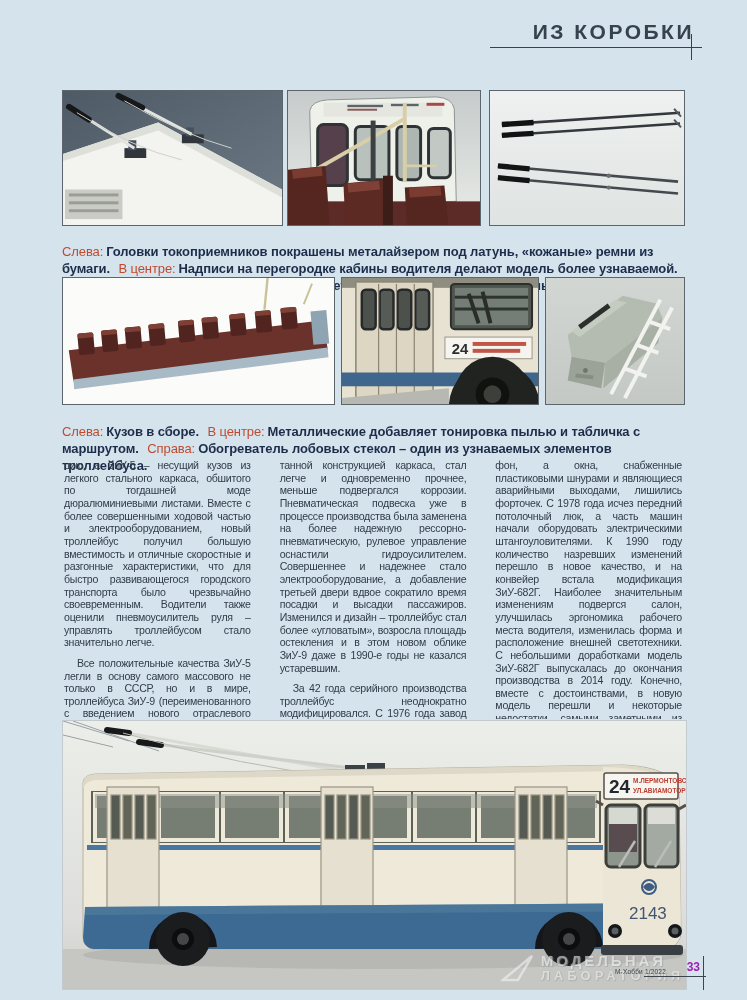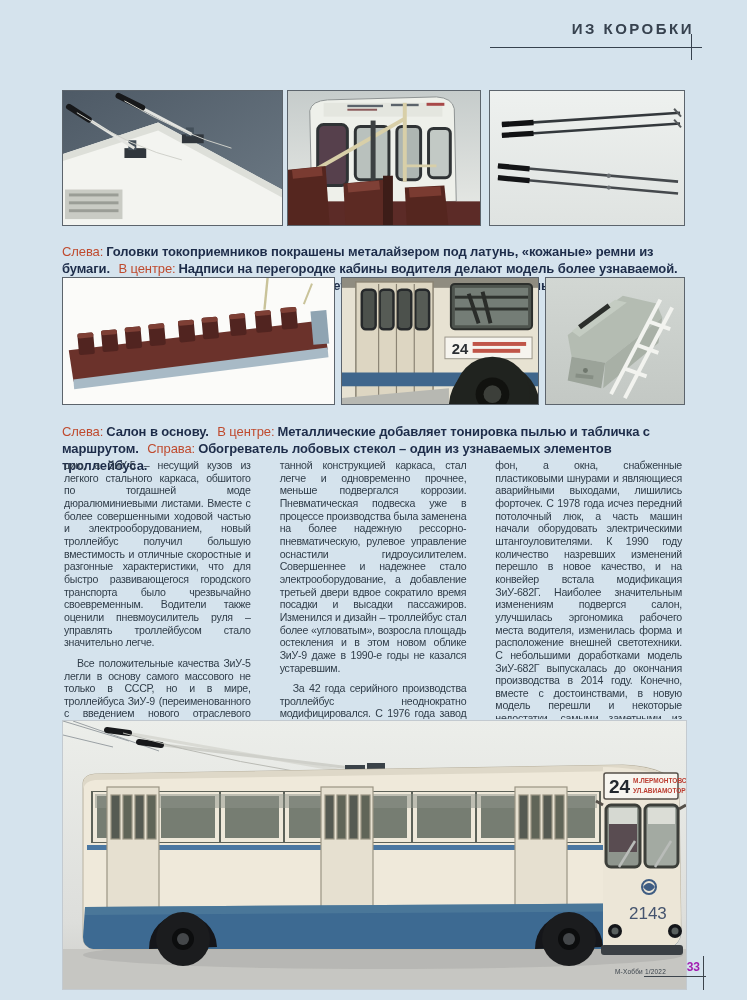--- a/index.html
+++ b/index.html
@@ -6,21 +6,21 @@
   .page{
     position:relative; width:747px; height:1000px;
     background:#d5e3ed; overflow:hidden;
     font-family:"Liberation Sans", sans-serif;
     -webkit-font-smoothing:antialiased;
   }
   
   .header{position:absolute; top:20px; right:37px; width:230px; text-align:right;}
   .header .title{
     display:inline-block; padding:0 16px 6px 0;
-    font-size:15px; font-weight:bold; letter-spacing:2.5px; color:#37424f;
+    font-size:21px; font-weight:bold; letter-spacing:2.5px; color:#37424f;
   }
   .header .rule{position:absolute; right:8px; top:27px; width:212px; height:0; border-bottom:1.6px solid #37424f;}
   .header .tick{position:absolute; right:18px; top:14px; width:0; height:26px; border-left:1.6px solid #37424f;}
   
   .photo{box-sizing:border-box; border:1px solid #5c646c; background:#cfd4d4; position:relative; overflow:hidden;}
   .row1{position:absolute; top:90px; left:62px; width:623px; height:136px; display:flex;}
   .row1 .p1{width:221px; height:136px; margin-right:4px;}
   .row1 .p2{width:194px; height:136px; margin-right:8px;}
   .row1 .p3{width:196px; height:136px;}
   .row2{position:absolute; top:277px; left:62px; width:623px; height:128px; display:flex;}
@@ -288,21 +288,21 @@
           <line x1="128" y1="30" x2="80" y2="122"></line>
           <line x1="104" y1="44" x2="126" y2="52"></line>
           <line x1="92" y1="68" x2="114" y2="76"></line>
           <line x1="80" y1="92" x2="102" y2="100"></line>
         </g>
       </svg>
     </div>
   </div>
 
   <p class="caption c2">
-    <span class="seg"><span class="lbl">Слева:</span><span class="txt">Салон в основу.</span></span>
+    <span class="seg"><span class="lbl">Слева:</span><span class="txt">Кузов в сборе.</span></span>
     <span class="seg"><span class="lbl">В центре:</span><span class="txt">Металлические добавляет тонировка пылью и табличка с маршрутом.</span></span>
     <span class="seg"><span class="lbl">Справа:</span><span class="txt">Обогреватель лобовых стекол – один из узнаваемых элементов троллейбуса.</span></span>
   </p>
 
   <div class="article">
     <div class="col">
       <p>цию, а ЗиУ-5 – несущий кузов из легкого стального каркаса, обшитого по тогдашней моде дюралюминиевыми листами. Вместе с более совершенными ходовой частью и электрооборудованием, новый троллейбус получил большую вместимость и отличные скоростные и разгонные характеристики, что для быстро развивающегося городского транспорта было чрезвычайно своевременным. Водители также оценили пневмоусилитель руля – управлять троллейбусом стало значительно легче.</p>
       <p>Все положительные качества ЗиУ-5 легли в основу самого массового не только в СССР, но и в мире, троллейбуса ЗиУ-9 (переименованного с введением нового отраслевого классификатора в ЗиУ-682). Изменениям подверглись все выявленные «узкие места» предшественника. Кузов, обшитый стальными, а не дюралюминиевым листами и дорабо-</p>
     </div>
     <div class="col">
@@ -431,20 +431,29 @@
         <circle cx="552" cy="210" r="7" fill="#14161a"></circle>
           <circle cx="552" cy="210" r="3.5" fill="#59605f"></circle>
         <circle cx="612" cy="210" r="7" fill="#14161a"></circle>
           <circle cx="612" cy="210" r="3.5" fill="#59605f"></circle>
         <rect x="538" y="224" width="82" height="10" rx="3" fill="#3a3f44"></rect>
         <line x1="616" y1="88" x2="623" y2="84" stroke="#55504a" stroke-width="3"></line>
         <line x1="540" y1="84" x2="533" y2="80" stroke="#55504a" stroke-width="3"></line>
       </g>
     </svg>
 
+    <div class="watermark">
+      <svg width="34" height="30" viewBox="0 0 34 30">
+        <polygon points="2,27 31,3 17,27" fill="none" stroke="#f2f4f4" stroke-width="2.5"></polygon>
+      </svg>
+      <div class="wm-text">
+        <div>МОДЕЛЬНАЯ</div>
+        <div class="l2">ЛАБОРАТОРИЯ</div>
+      </div>
+    </div>
   </div>
 
   <div class="footer">
     <span class="edition">М-Хобби 1/2022</span>
     <span class="pageno">33</span>
     <span class="h-rule"></span>
     <span class="v-rule"></span>
   </div>
 
 </div>

